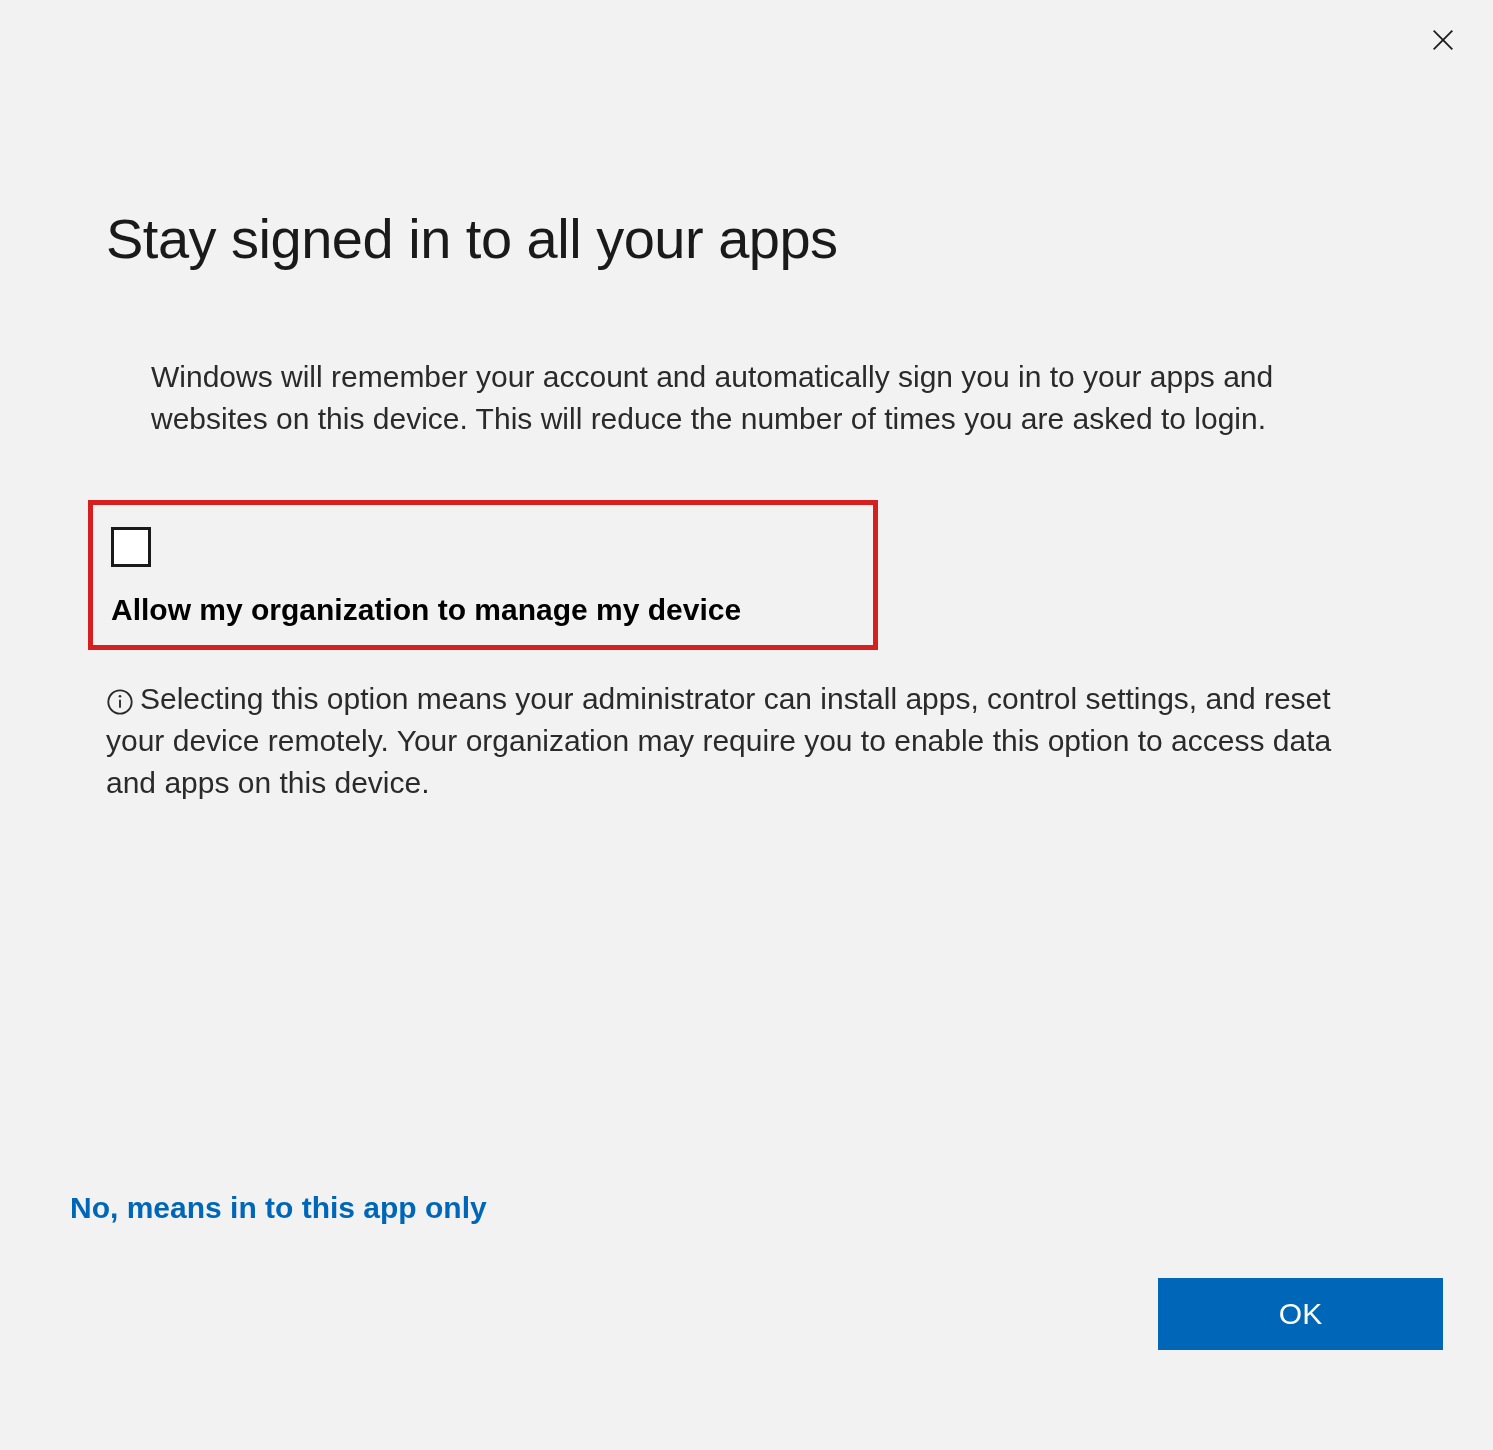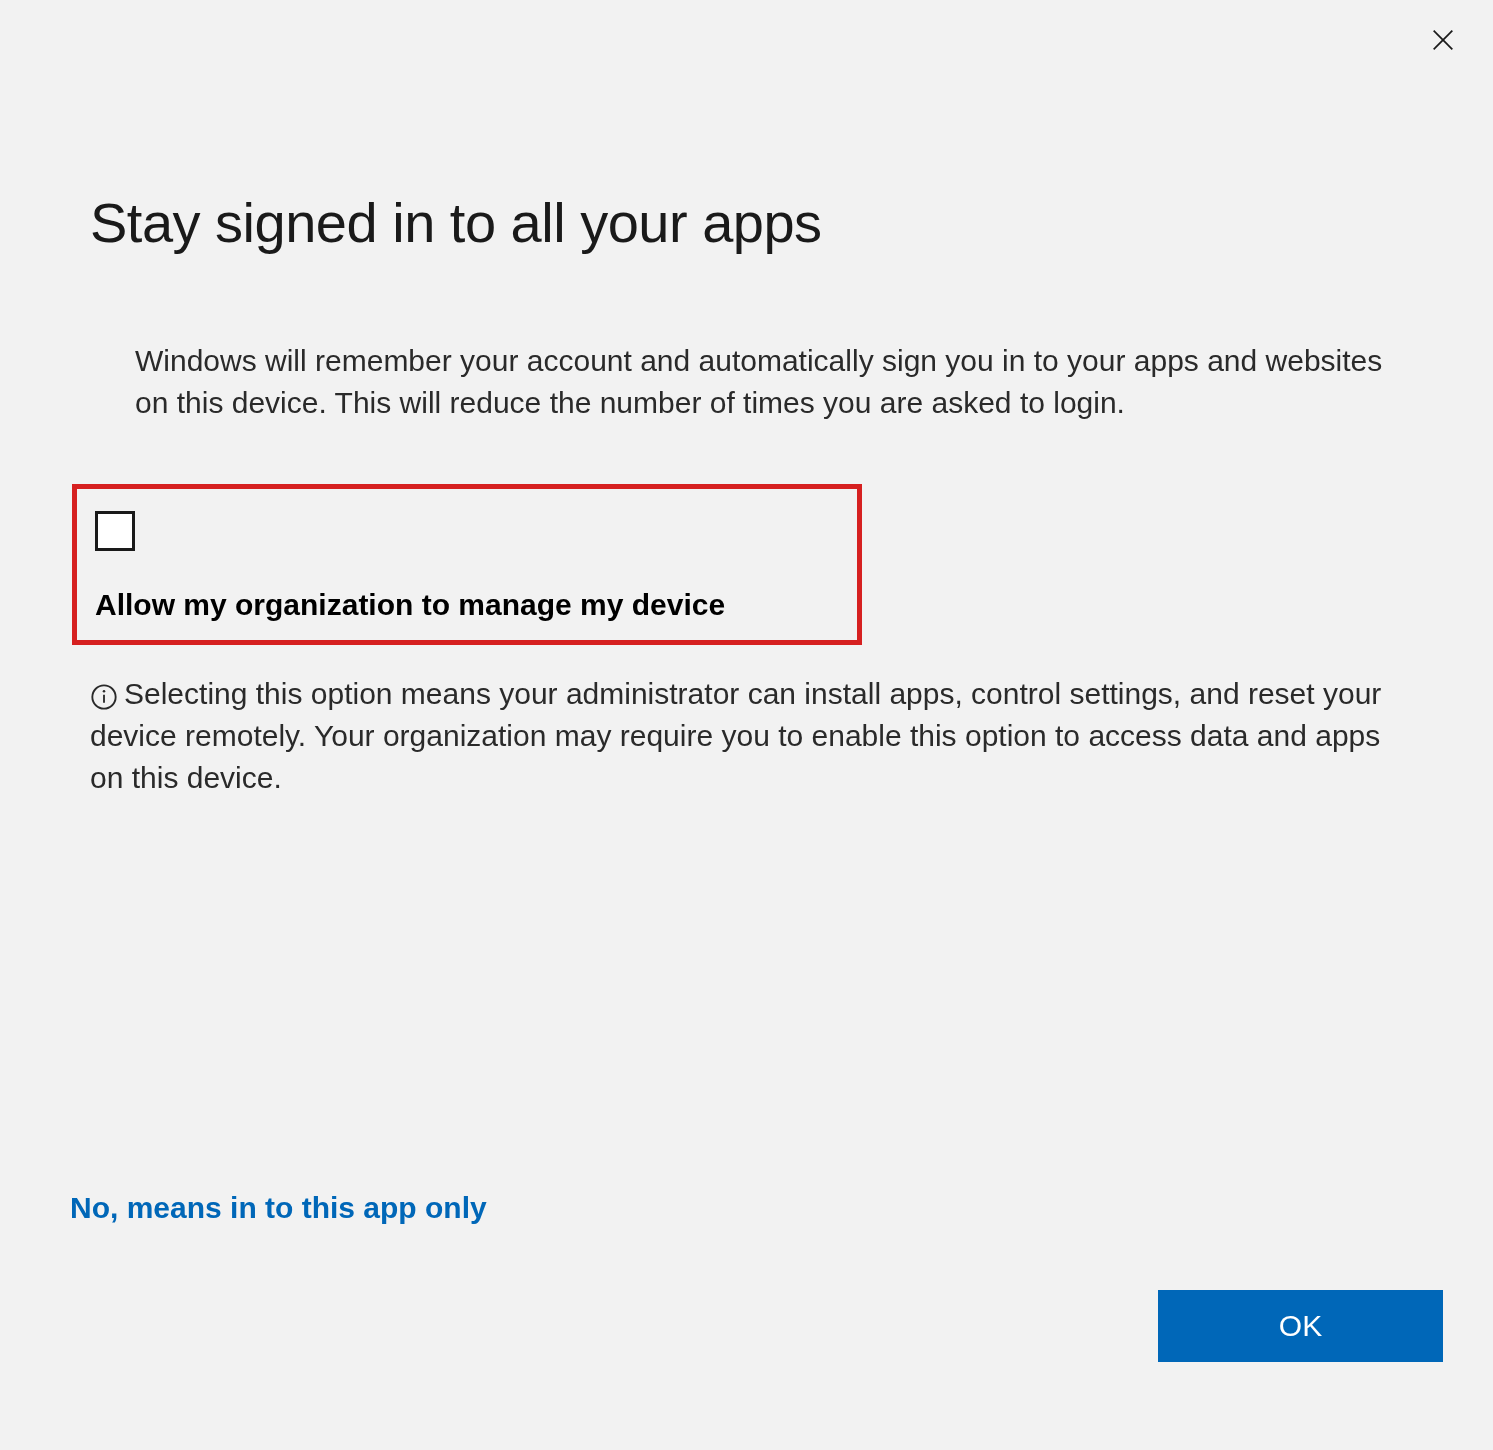--- a/index.html
+++ b/index.html
@@ -10,21 +10,21 @@
     body {
       font-family: 'Segoe UI', Tahoma, Geneva, Verdana, sans-serif;
       background: #f2f2f2;
       width: 1493px;
       height: 1450px;
       position: relative;
     }
     .dialog {
       width: 100%;
       height: 100%;
-      padding: 20px;
+      padding: 36px;
       position: relative;
     }
     .close-btn {
       position: absolute;
       top: 20px;
       right: 30px;
       width: 40px;
       height: 40px;
       cursor: pointer;
       display: flex;
@@ -56,21 +56,21 @@
     .checkbox-section {
       border: 5px solid #d62020;
       padding: 22px 18px 18px 18px;
       width: 790px;
       margin-bottom: 15px;
       margin-left: -18px;
     }
     .checkbox-row {
       display: flex;
       flex-direction: column;
-      gap: 37px;
+      gap: 26px;
     }
     .checkbox {
       width: 40px;
       height: 40px;
       border: 3px solid #1a1a1a;
       background: #fff;
       cursor: pointer;
     }
     .checkbox-label {
       font-size: 30px;
@@ -104,21 +104,21 @@
     }
     .text-link {
       font-size: 30px;
       font-weight: 700;
       color: #0067b8;
       text-decoration: none;
       cursor: pointer;
     }
     .button-section {
       position: absolute;
-      bottom: 88px;
+      bottom: 100px;
       right: 50px;
     }
     .ok-button {
       width: 285px;
       height: 72px;
       background: #0067b8;
       color: #fff;
       border: none;
       font-size: 30px;
       font-weight: 400;

